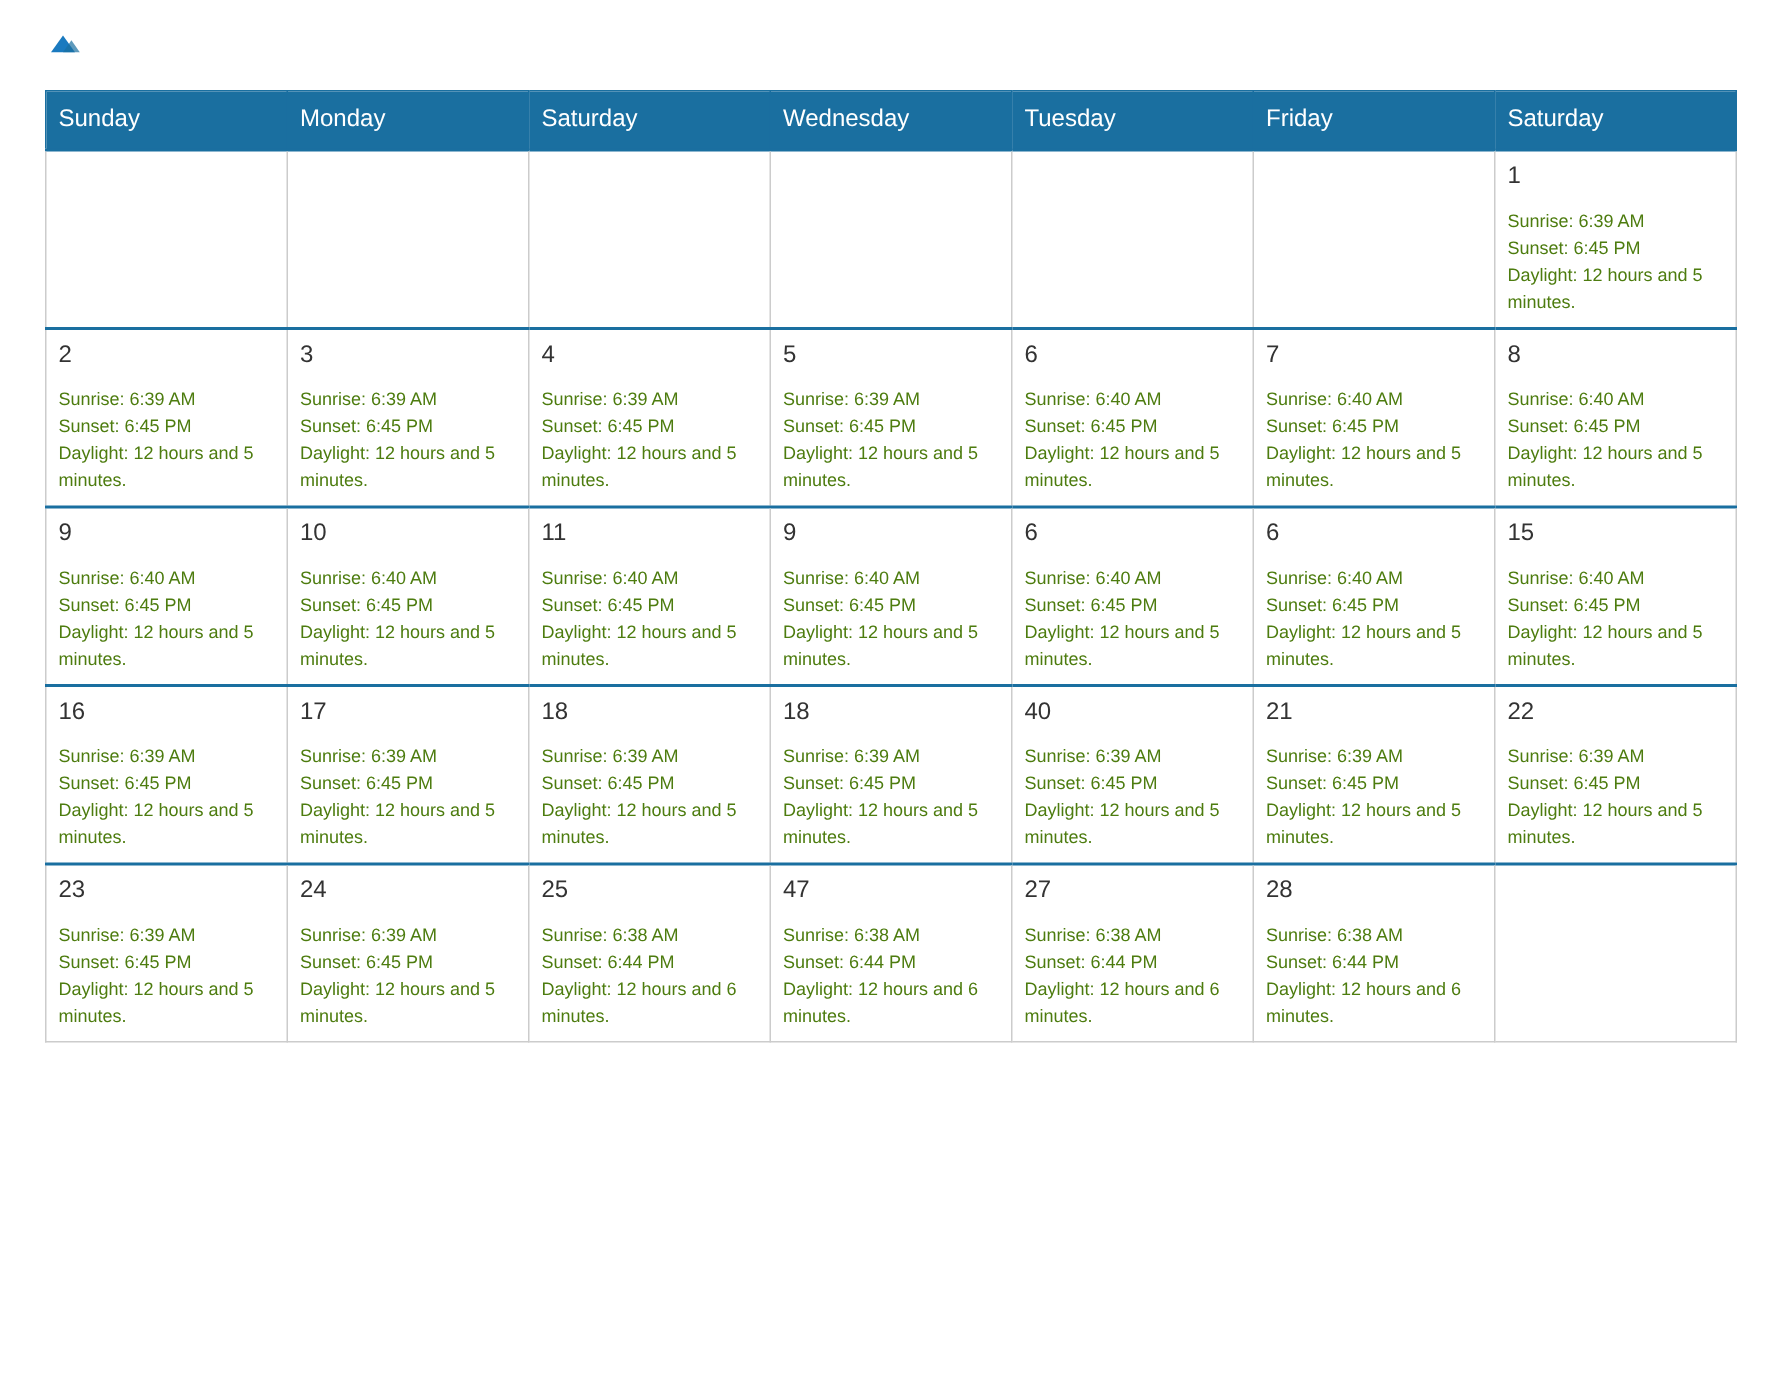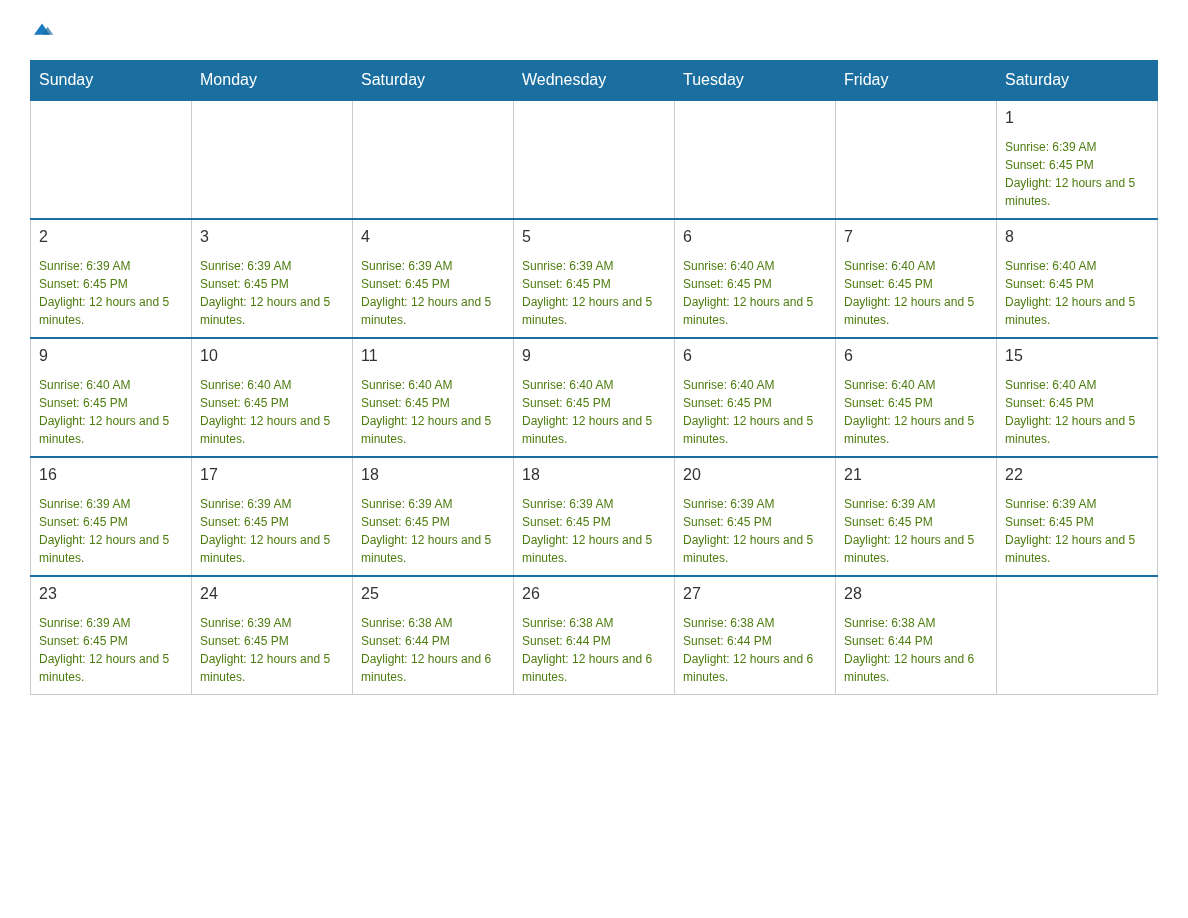--- a/index.html
+++ b/index.html
@@ -252,21 +252,21 @@
 Sunset: 6:45 PM
 Daylight: 12 hours and 5 minutes.</div>
         </td>
         <td>
           <span class="day-number">18</span>
           <div class="day-info" style="white-space: pre-line;">Sunrise: 6:39 AM
 Sunset: 6:45 PM
 Daylight: 12 hours and 5 minutes.</div>
         </td>
         <td>
-          <span class="day-number">20</span>
+          <span class="day-number">40</span>
           <div class="day-info" style="white-space: pre-line;">Sunrise: 6:39 AM
 Sunset: 6:45 PM
 Daylight: 12 hours and 5 minutes.</div>
         </td>
         <td>
           <span class="day-number">21</span>
           <div class="day-info" style="white-space: pre-line;">Sunrise: 6:39 AM
 Sunset: 6:45 PM
 Daylight: 12 hours and 5 minutes.</div>
         </td>
@@ -290,21 +290,21 @@
 Sunset: 6:45 PM
 Daylight: 12 hours and 5 minutes.</div>
         </td>
         <td>
           <span class="day-number">25</span>
           <div class="day-info" style="white-space: pre-line;">Sunrise: 6:38 AM
 Sunset: 6:44 PM
 Daylight: 12 hours and 6 minutes.</div>
         </td>
         <td>
-          <span class="day-number">26</span>
+          <span class="day-number">47</span>
           <div class="day-info" style="white-space: pre-line;">Sunrise: 6:38 AM
 Sunset: 6:44 PM
 Daylight: 12 hours and 6 minutes.</div>
         </td>
         <td>
           <span class="day-number">27</span>
           <div class="day-info" style="white-space: pre-line;">Sunrise: 6:38 AM
 Sunset: 6:44 PM
 Daylight: 12 hours and 6 minutes.</div>
         </td>

